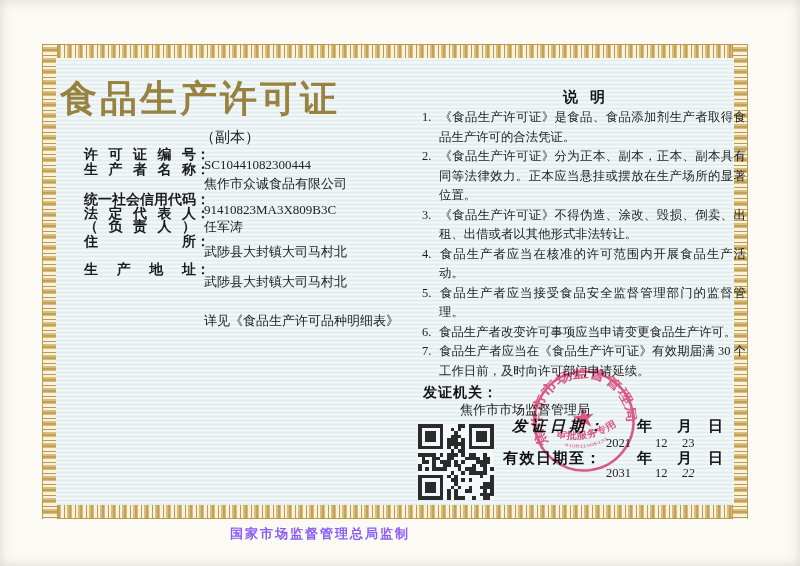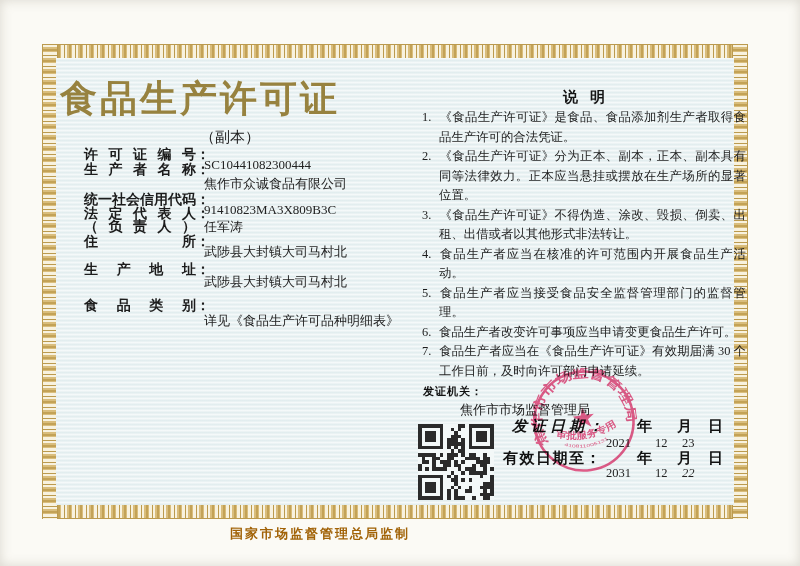--- a/index.html
+++ b/index.html
@@ -44,28 +44,28 @@
     font-size:37px;font-weight:bold;letter-spacing:3px;color:#97823f;
   }
   .subtitle{left:60px;top:128px;width:340px;text-align:center;font-size:15px;font-weight:normal;color:#222;}
   .flabel{left:84px;font-size:14px;font-weight:bold;color:#1c1c1c;white-space:nowrap;}
   .flabel .spread{display:inline-block;width:112px;text-align:justify;text-align-last:justify;vertical-align:top;}
   .fvalue{left:204px;font-size:13px;color:#222;white-space:nowrap;}
   .inst-box{left:422px;top:88px;width:324px;color:#151515;}
   .inst-head{text-align:center;font-size:15px;font-weight:bold;letter-spacing:12px;text-indent:12px;margin-bottom:1px;}
   .inst{font-size:12.4px;line-height:19.5px;text-align:justify;padding-left:17px;font-weight:normal;color:#1d1d1d;}
   .inst .num{display:inline-block;width:17px;margin-left:-17px;}
-  .issuer-label{left:423px;top:384px;font-size:11px;font-weight:bold;letter-spacing:1px;color:#111;}
+  .issuer-label{left:423px;top:384px;font-size:14px;font-weight:bold;letter-spacing:1px;color:#111;}
   .issuer-value{left:460px;top:401px;font-size:13px;color:#222;}
   .date-label{font-size:15px;font-weight:bold;color:#111;white-space:nowrap;}
   .unit{font-size:15px;font-weight:bold;color:#111;}
   .dnum{font-size:12.5px;color:#222;}
   .footer{
     left:0;top:525px;width:640px;text-align:center;
-    font-size:13px;font-weight:bold;letter-spacing:2px;color:#a16207;
+    font-size:13px;font-weight:bold;letter-spacing:2px;color:#8b5cf6;
   }
   .stamp{left:531px;top:368px;width:106px;height:106px;transform:rotate(-8deg);opacity:.88;mix-blend-mode:multiply;}
   .qr{left:418px;top:424px;width:76px;height:76px;}
 </style>
 </head>
 <body>
 
 <div class="paper">
 
   <div class="frame">
@@ -80,21 +80,20 @@
   <div class="abs title">食品生产许可证</div>
   <div class="abs subtitle">（副本）</div>
 
   <div class="abs flabel" style="top:146px;"><span class="spread">许可证编号</span><span>：</span></div>
   <div class="abs flabel" style="top:161px;"><span class="spread">生产者名称</span><span>：</span></div>
   <div class="abs flabel" style="top:191px;"><span class="spread">统一社会信用代码</span><span>：</span></div>
   <div class="abs flabel" style="top:205px;"><span class="spread">法定代表人</span><span>：</span></div>
   <div class="abs flabel" style="top:218px;"><span class="spread">（负责人）</span></div>
   <div class="abs flabel" style="top:233px;"><span class="spread">住所</span><span>：</span></div>
   <div class="abs flabel" style="top:261px;"><span class="spread">生产地址</span><span>：</span></div>
-  <div class="abs flabel" style="top:297px;"><span class="spread">食品类别</span><span>：</span></div>
 
   <div class="abs fvalue" style="top:157px;">SC10441082300444</div>
   <div class="abs fvalue" style="top:175px;">焦作市众诚食品有限公司</div>
   <div class="abs fvalue" style="top:202px;">91410823MA3X809B3C</div>
   <div class="abs fvalue" style="top:218px;">任军涛</div>
   <div class="abs fvalue" style="top:243px;">武陟县大封镇大司马村北</div>
   <div class="abs fvalue" style="top:273px;">武陟县大封镇大司马村北</div>
   <div class="abs fvalue" style="top:312px;">详见《食品生产许可品种明细表》</div>
 
   <div class="abs inst-box">

